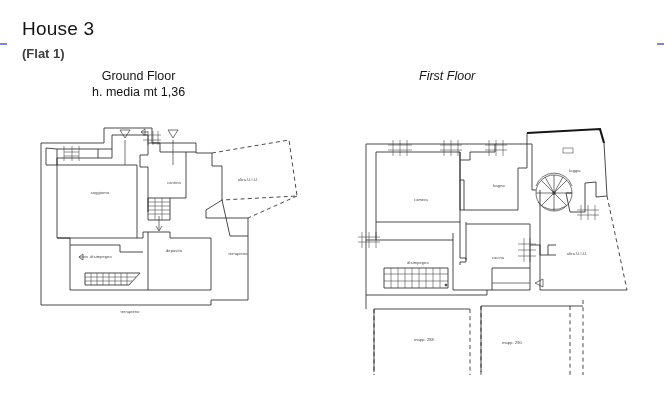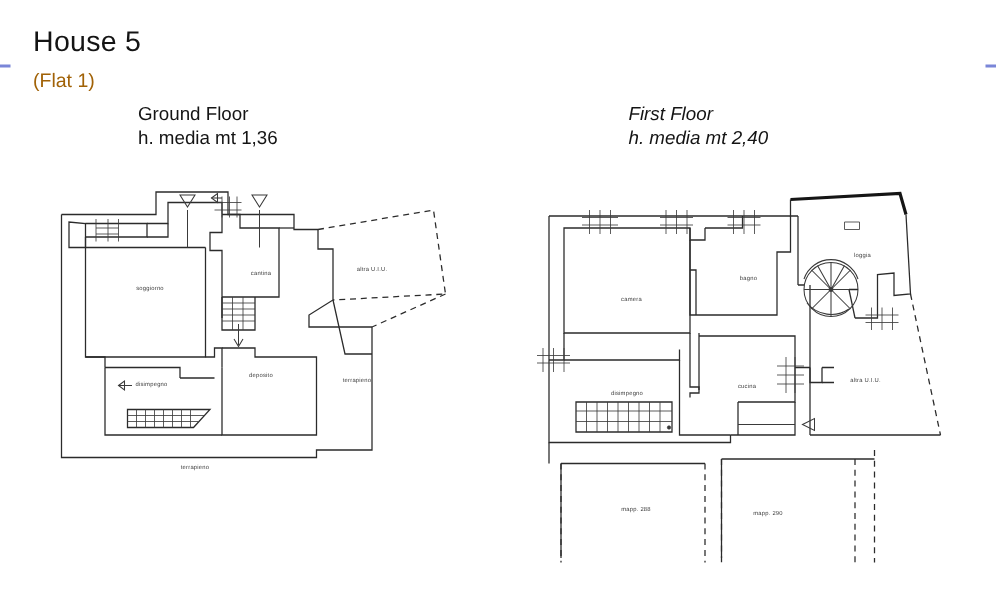--- a/index.html
+++ b/index.html
@@ -31,31 +31,32 @@
     color: #141414;
     letter-spacing: 0.2px;
     white-space: nowrap;
   }
   .title-sub {
     position: absolute;
     left: 22px;
     top: 46px;
     font-size: 13px;
     line-height: 16px;
-    color: #a16207;
-    white-space: nowrap;
+    color: #404040;
+    white-space: nowrap;
+    font-weight: bold;
   }
   .floor-head {
     position: absolute;
     font-size: 12.5px;
     line-height: 16px;
     color: #141414;
     white-space: nowrap;
   }
-  .floor-head .fh-name { display: block; }
+  .floor-head .fh-name { display: block; text-align: center; }
   .floor-head .fh-height { display: block; }
   #gf-head { left: 92px; top: 68px; }
   #ff-head { left: 419px; top: 68px; font-style: italic; }
 
   .edge-mark {
     position: absolute;
     width: 7px;
     height: 2px;
     background: #7a86d8;
   }
@@ -130,31 +131,30 @@
   }
 </style>
 </head>
 <body>
 
 <div id="page">
 
   <div class="edge-mark" id="edge-left"></div>
   <div class="edge-mark" id="edge-right"></div>
 
-  <div class="title-main">House 5</div>
+  <div class="title-main">House 3</div>
   <div class="title-sub">(Flat 1)</div>
 
   <div class="floor-head" id="gf-head">
     <span class="fh-name">Ground Floor</span>
     <span class="fh-height">h. media mt 1,36</span>
   </div>
 
   <div class="floor-head" id="ff-head">
     <span class="fh-name">First Floor</span>
-    <span class="fh-height">h. media mt 2,40</span>
   </div>
 
   <svg class="plan" viewBox="0 0 665 400">
 
     <g>
 
       <path class="wall" d="M 41 143 L 41 305 L 211 305 L 211 300 L 248 300 L 248 218"></path>
       <path class="wall" d="M 41 143 L 104 143 L 104 128 L 152 128 L 152 143 L 196 143 L 196 153 L 212 153"></path>
 
       <path class="wall" d="M 46 148 L 46 165 L 57 165 L 57 149 Z"></path>

